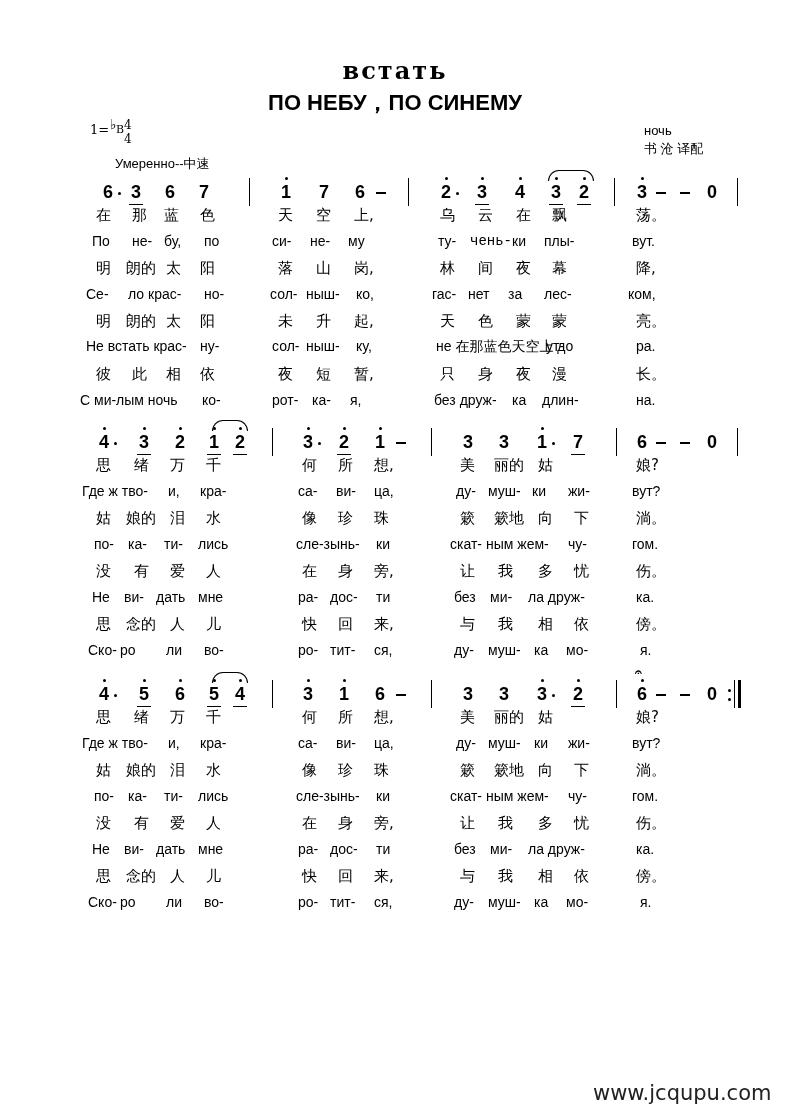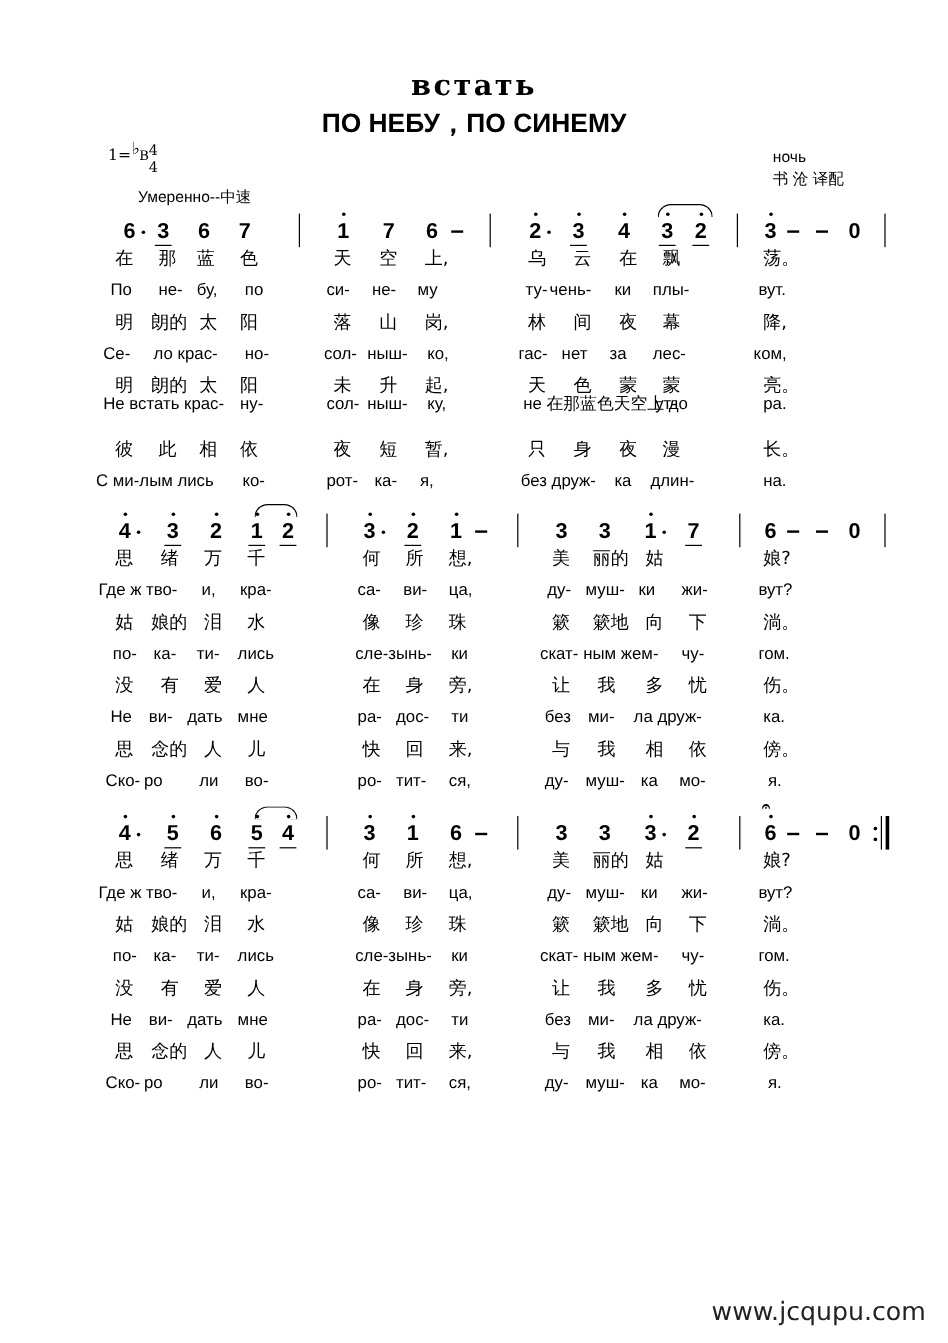--- a/index.html
+++ b/index.html
@@ -95,21 +95,21 @@
       </div>
       <div class="lyr" style="top: 58.5px;">
         <div class="syl" style="left: 92px;">По</div>
         <div class="syl" style="left: 132px;">не-</div>
         <div class="syl" style="left: 164px;">бу,</div>
         <div class="syl" style="left: 204px;">по</div>
         <div class="syl" style="left: 272px;">си-</div>
         <div class="syl" style="left: 310px;">не-</div>
         <div class="syl" style="left: 348px;">му</div>
         <div class="syl" style="left: 438px;">ту-</div>
-        <div class="syl" style="left: 458px;">чень-</div>
+        <div class="syl" style="left: 470px; font-family: Liberation Mono, monospace;">чень-</div>
         <div class="syl" style="left: 512px;">ки</div>
         <div class="syl" style="left: 544px;">плы-</div>
         <div class="syl" style="left: 632px;">вут.</div>
       </div>
       <div class="lyr" style="top: 85px;">
         <div class="syl zh" style="left: 96px;">明</div>
         <div class="syl zh" style="left: 126px;">朗的</div>
         <div class="syl zh" style="left: 166px;">太</div>
         <div class="syl zh" style="left: 200px;">阳</div>
         <div class="syl zh" style="left: 278px;">落</div>
@@ -141,21 +141,21 @@
         <div class="syl zh" style="left: 200px;">阳</div>
         <div class="syl zh" style="left: 278px;">未</div>
         <div class="syl zh" style="left: 316px;">升</div>
         <div class="syl zh" style="left: 354px;">起,</div>
         <div class="syl zh" style="left: 440px;">天</div>
         <div class="syl zh" style="left: 478px;">色</div>
         <div class="syl zh" style="left: 516px;">蒙</div>
         <div class="syl zh" style="left: 552px;">蒙</div>
         <div class="syl zh" style="left: 636px;">亮。</div>
       </div>
-      <div class="lyr" style="top: 154px;">
+      <div class="lyr" style="top: 164px;">
         <div class="syl" style="left: 86px;">Не встать крас-</div>
         <div class="syl" style="left: 200px;">ну-</div>
         <div class="syl" style="left: 272px;">сол-</div>
         <div class="syl" style="left: 306px;">ныш-</div>
         <div class="syl" style="left: 356px;">ку,</div>
         <div class="syl" style="left: 436px;">не 在那蓝色天空上 до</div>
         <div class="syl" style="left: 546px;">ут-</div>
         <div class="syl" style="left: 636px;">ра.</div>
       </div>
       <div class="lyr" style="top: 191px;">
@@ -166,21 +166,21 @@
         <div class="syl zh" style="left: 278px;">夜</div>
         <div class="syl zh" style="left: 316px;">短</div>
         <div class="syl zh" style="left: 354px;">暂,</div>
         <div class="syl zh" style="left: 440px;">只</div>
         <div class="syl zh" style="left: 478px;">身</div>
         <div class="syl zh" style="left: 516px;">夜</div>
         <div class="syl zh" style="left: 552px;">漫</div>
         <div class="syl zh" style="left: 636px;">长。</div>
       </div>
       <div class="lyr" style="top: 217.5px;">
-        <div class="syl" style="left: 80px;">С ми-лым лись</div>
+        <div class="syl" style="left: 80px;">С ми-лым ночь</div>
         <div class="syl" style="left: 202px;">ко-</div>
         <div class="syl" style="left: 272px;">рот-</div>
         <div class="syl" style="left: 312px;">ка-</div>
         <div class="syl" style="left: 350px;">я,</div>
         <div class="syl" style="left: 434px;">без друж-</div>
         <div class="syl" style="left: 512px;">ка</div>
         <div class="syl" style="left: 542px;">длин-</div>
         <div class="syl" style="left: 636px;">на.</div>
       </div>
     </div>

